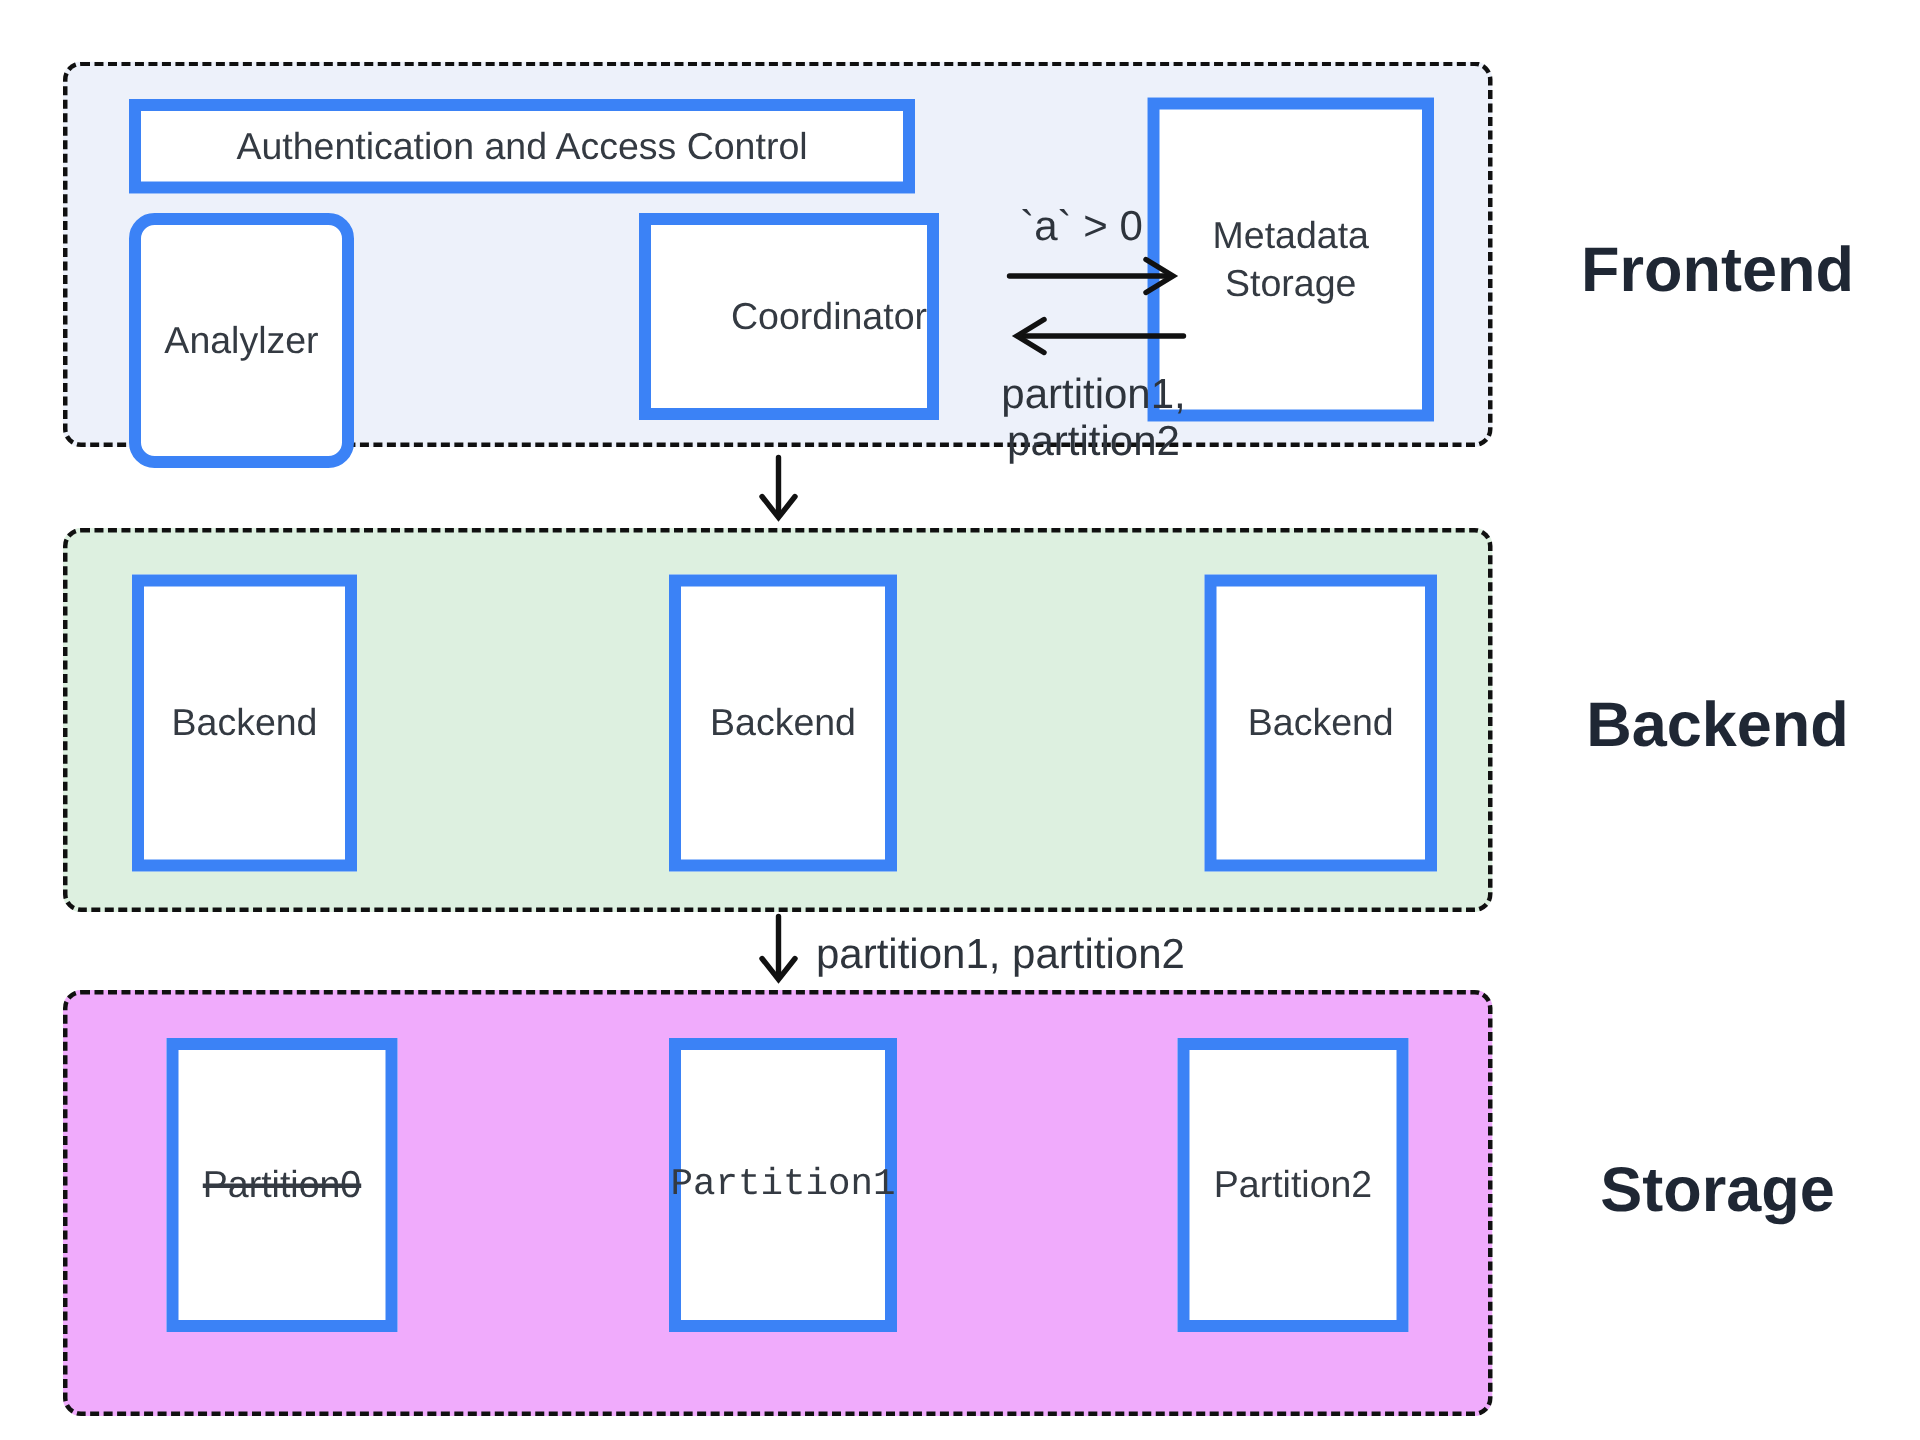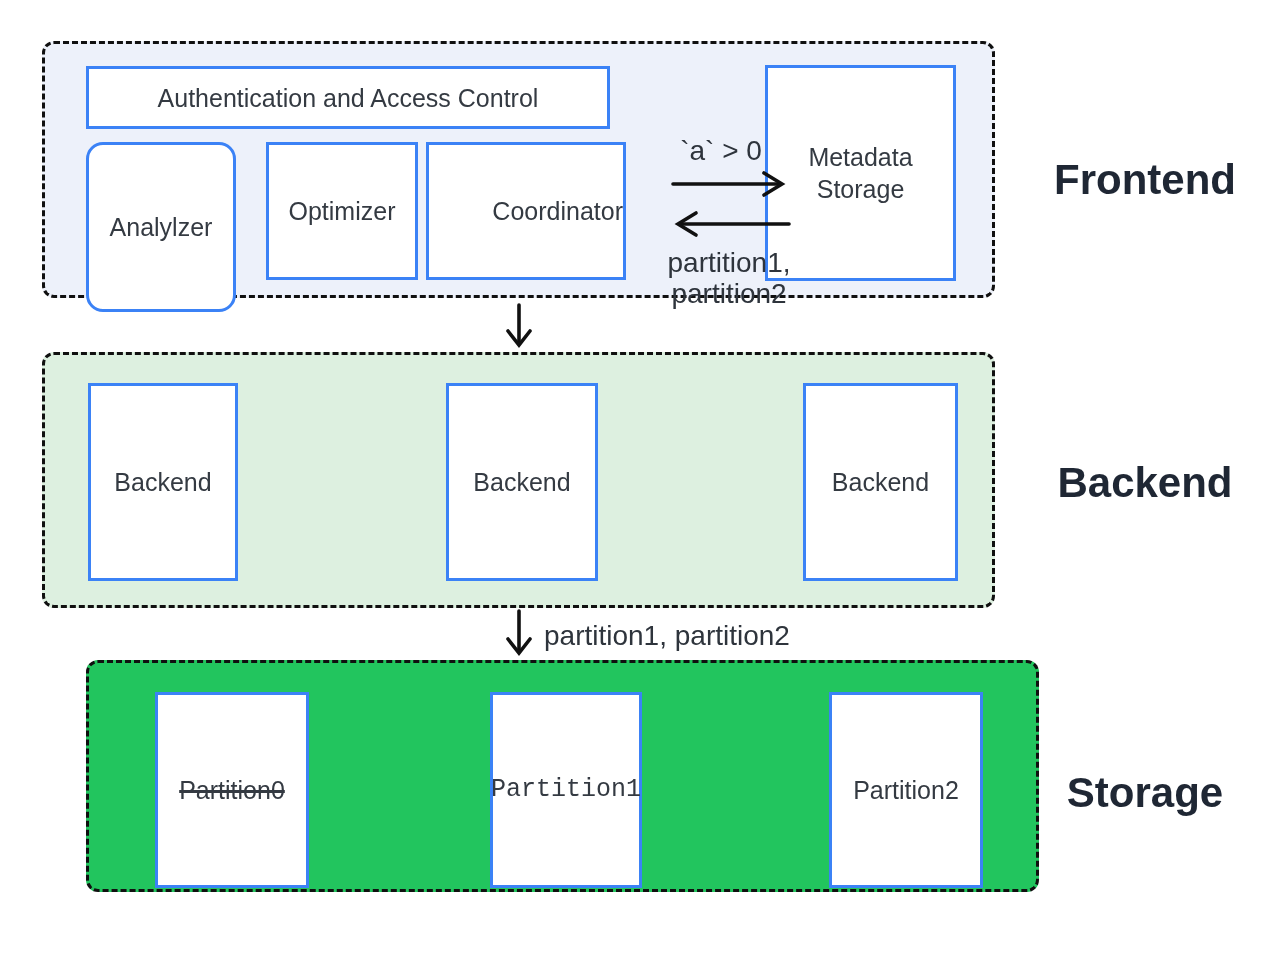--- a/index.html
+++ b/index.html
@@ -14,26 +14,26 @@
   }
   .tier {
     position: absolute;
     left: 42px;
     width: 953px;
     border: 3px dashed #101010;
     border-radius: 12px;
   }
   #frontend-tier { top: 41px;  height: 257px; background: #edf1fa; }
   #backend-tier  { top: 352px; height: 256px; background: #ddf0e0; }
-  #storage-tier  { top: 660px; height: 232px; background: #22c55e; margin-left: 44px; }
+  #storage-tier  { top: 660px; height: 284px; background: #f0abfc; }
 
   .node {
     position: absolute;
     background: #ffffff;
-    border: 3px solid #3b82f6;
+    border: 8px solid #3b82f6;
     display: flex;
     align-items: center;
     justify-content: center;
     text-align: center;
     font-size: 25px;
     color: #343a42;
     line-height: 1.28;
   }
 
   
@@ -91,23 +91,20 @@
 
 <div id="canvas">
 
   <div class="tier" id="frontend-tier">
     <div class="node auth-box">
       <span>Authentication and Access Control</span>
     </div>
     <div class="node box-analyzer">
       <span>Analylzer</span>
     </div>
-    <div class="node box-optimizer">
-      <span>Optimizer</span>
-    </div>
     <div class="node box-coordinator">
       <span>Coordinator</span>
     </div>
     <div class="node box-metadata">
       <span>Metadata Storage</span>
     </div>
 
     <div class="arrow-label" id="label-a-gt0">`a` &gt; 0</div>
     <svg class="arrow-svg" id="h-arrows" width="132" height="70">
       <line class="arrow-stroke" x1="8" y1="14" x2="114" y2="14"></line>

